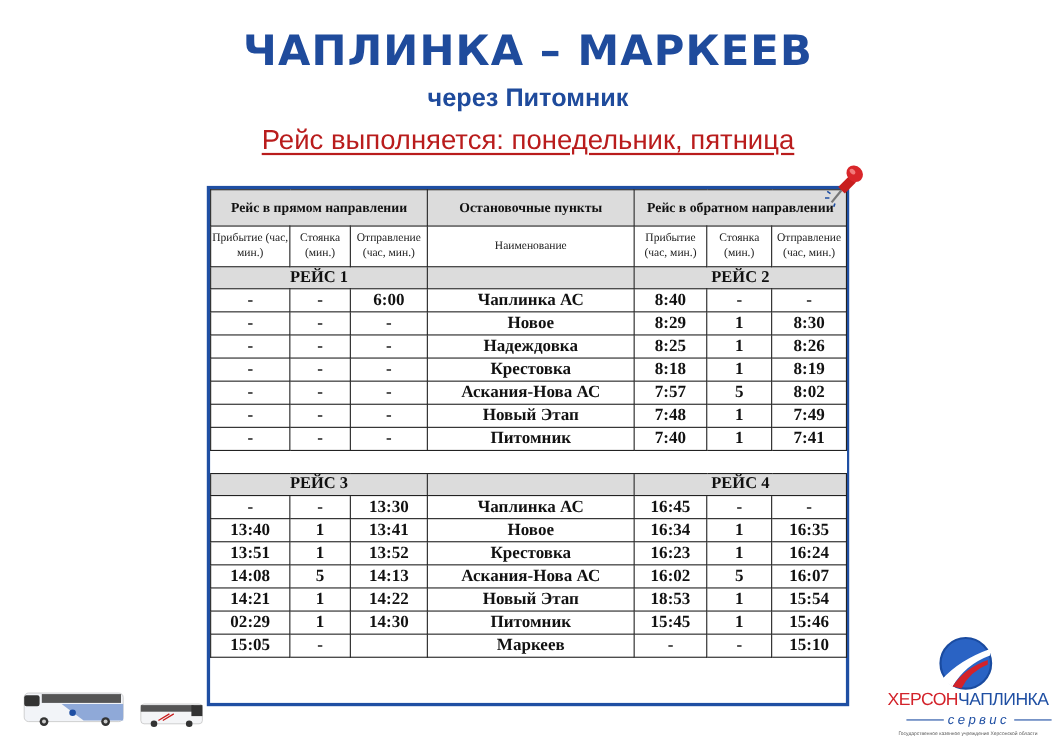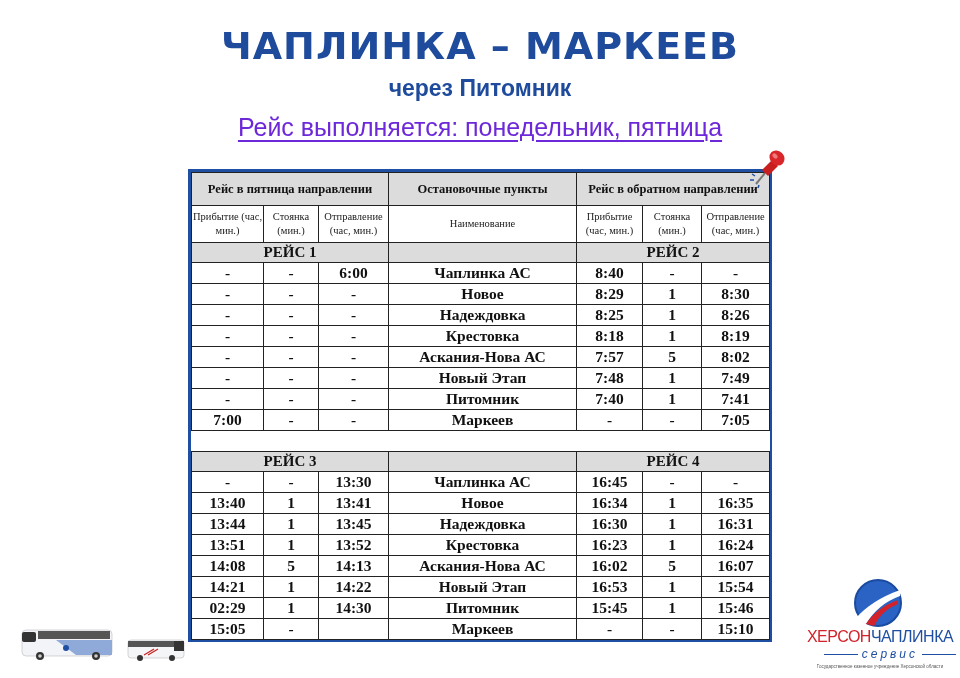--- a/index.html
+++ b/index.html
@@ -11,21 +11,21 @@
     position: absolute; left: 0; width: 960px; top: 24px; text-align: center;
     font-family: "DejaVu Sans", sans-serif; font-weight: bold; font-size: 38px;
     color: #1f4b9c; letter-spacing: 1px;
   }
   .subtitle {
     position: absolute; left: 0; width: 960px; top: 75px; text-align: center;
     font-family: "Liberation Sans", sans-serif; font-weight: bold; font-size: 23px; color: #1f4b9c;
   }
   .days {
     position: absolute; left: 0; width: 960px; top: 113px; text-align: center;
-    font-family: "Liberation Sans", sans-serif; font-size: 25px; color: #6d28d9;
+    font-family: "Liberation Sans", sans-serif; font-size: 25px; color: #b91c1c;
     text-decoration: underline; text-decoration-thickness: 2px; text-underline-offset: 4px;
   }
   .table-frame {
     position: absolute; left: 188px; top: 169px; width: 578px; height: 467px;
     border: 3px solid #1f4fa3; background: #ffffff;
   }
   table.sched {
     border-collapse: collapse; width: 100%; table-layout: fixed;
     font-family: "Liberation Serif", serif; color: #111;
   }
@@ -73,21 +73,21 @@
       <col style="width:72px">
         <col style="width:55px">
         <col style="width:70px">
       <col style="width:188px">
       <col style="width:66px">
         <col style="width:59px">
         <col style="width:68px">
     </colgroup>
     <tbody id="tbody">
       <tr class="hdr">
-        <td colspan="3">Рейс в пятница направлении</td>
+        <td colspan="3">Рейс в прямом направлении</td>
         <td>Остановочные пункты</td>
         <td colspan="3">Рейс в обратном направлении</td>
       </tr>
       <tr class="sub">
         <td>Прибытие (час, мин.)</td>
         <td>Стоянка (мин.)</td>
         <td>Отправление (час, мин.)</td>
         <td>Наименование</td>
         <td>Прибытие (час, мин.)</td>
         <td>Стоянка (мин.)</td>
@@ -154,29 +154,20 @@
         </tr>
         <tr class="data">
           <td>-</td>
           <td>-</td>
           <td>-</td>
           <td>Питомник</td>
           <td>7:40</td>
           <td>1</td>
           <td>7:41</td>
         </tr>
-        <tr class="data">
-          <td>7:00</td>
-          <td>-</td>
-          <td>-</td>
-          <td>Маркеев</td>
-          <td>-</td>
-          <td>-</td>
-          <td>7:05</td>
-        </tr>
         <tr class="gap">
           <td colspan="7"></td>
         </tr>
         <tr class="reys">
           <td colspan="3">РЕЙС 3</td>
           <td></td>
           <td colspan="3">РЕЙС 4</td>
         </tr>
         <tr class="data">
           <td>-</td>
@@ -188,29 +179,20 @@
           <td>-</td>
         </tr>
         <tr class="data">
           <td>13:40</td>
           <td>1</td>
           <td>13:41</td>
           <td>Новое</td>
           <td>16:34</td>
           <td>1</td>
           <td>16:35</td>
-        </tr>
-        <tr class="data">
-          <td>13:44</td>
-          <td>1</td>
-          <td>13:45</td>
-          <td>Надеждовка</td>
-          <td>16:30</td>
-          <td>1</td>
-          <td>16:31</td>
         </tr>
         <tr class="data">
           <td>13:51</td>
           <td>1</td>
           <td>13:52</td>
           <td>Крестовка</td>
           <td>16:23</td>
           <td>1</td>
           <td>16:24</td>
         </tr>
@@ -221,21 +203,21 @@
           <td>Аскания-Нова АС</td>
           <td>16:02</td>
           <td>5</td>
           <td>16:07</td>
         </tr>
         <tr class="data">
           <td>14:21</td>
           <td>1</td>
           <td>14:22</td>
           <td>Новый Этап</td>
-          <td>16:53</td>
+          <td>18:53</td>
           <td>1</td>
           <td>15:54</td>
         </tr>
         <tr class="data">
           <td>02:29</td>
           <td>1</td>
           <td>14:30</td>
           <td>Питомник</td>
           <td>15:45</td>
           <td>1</td>

